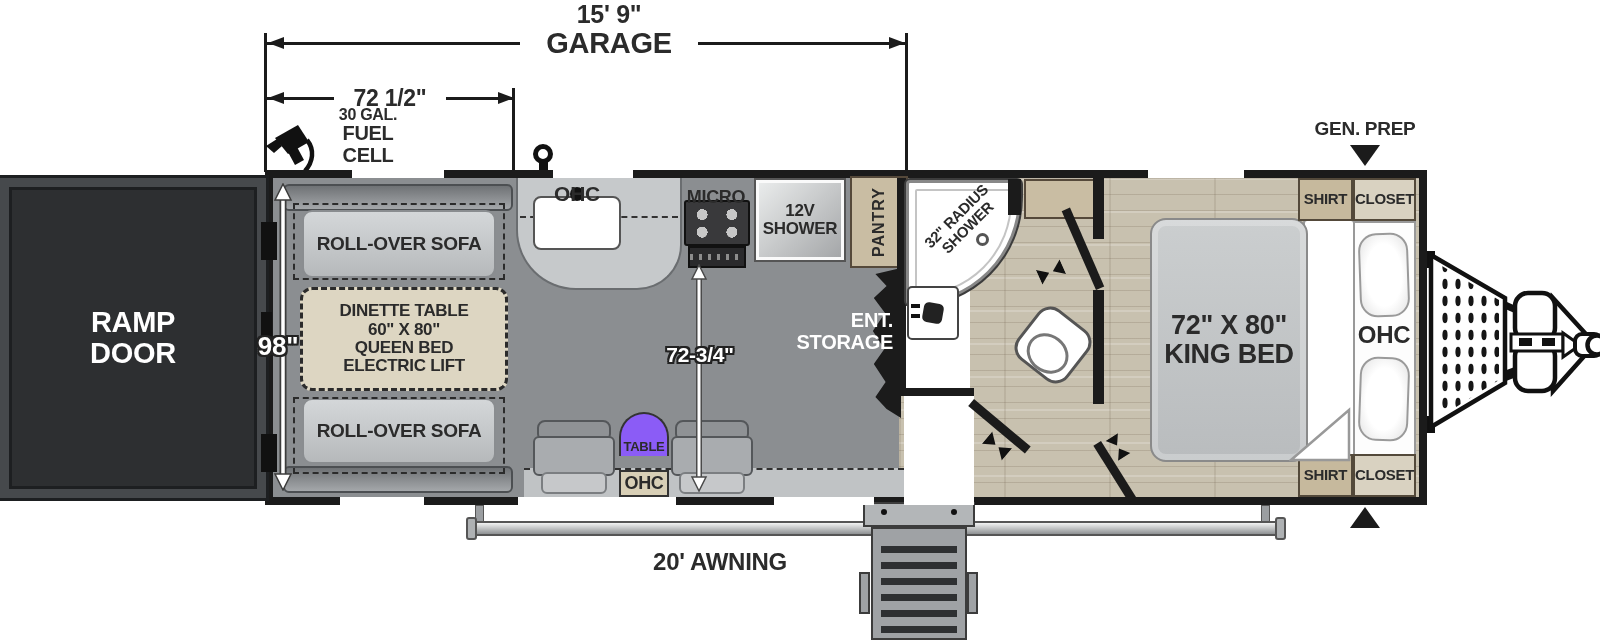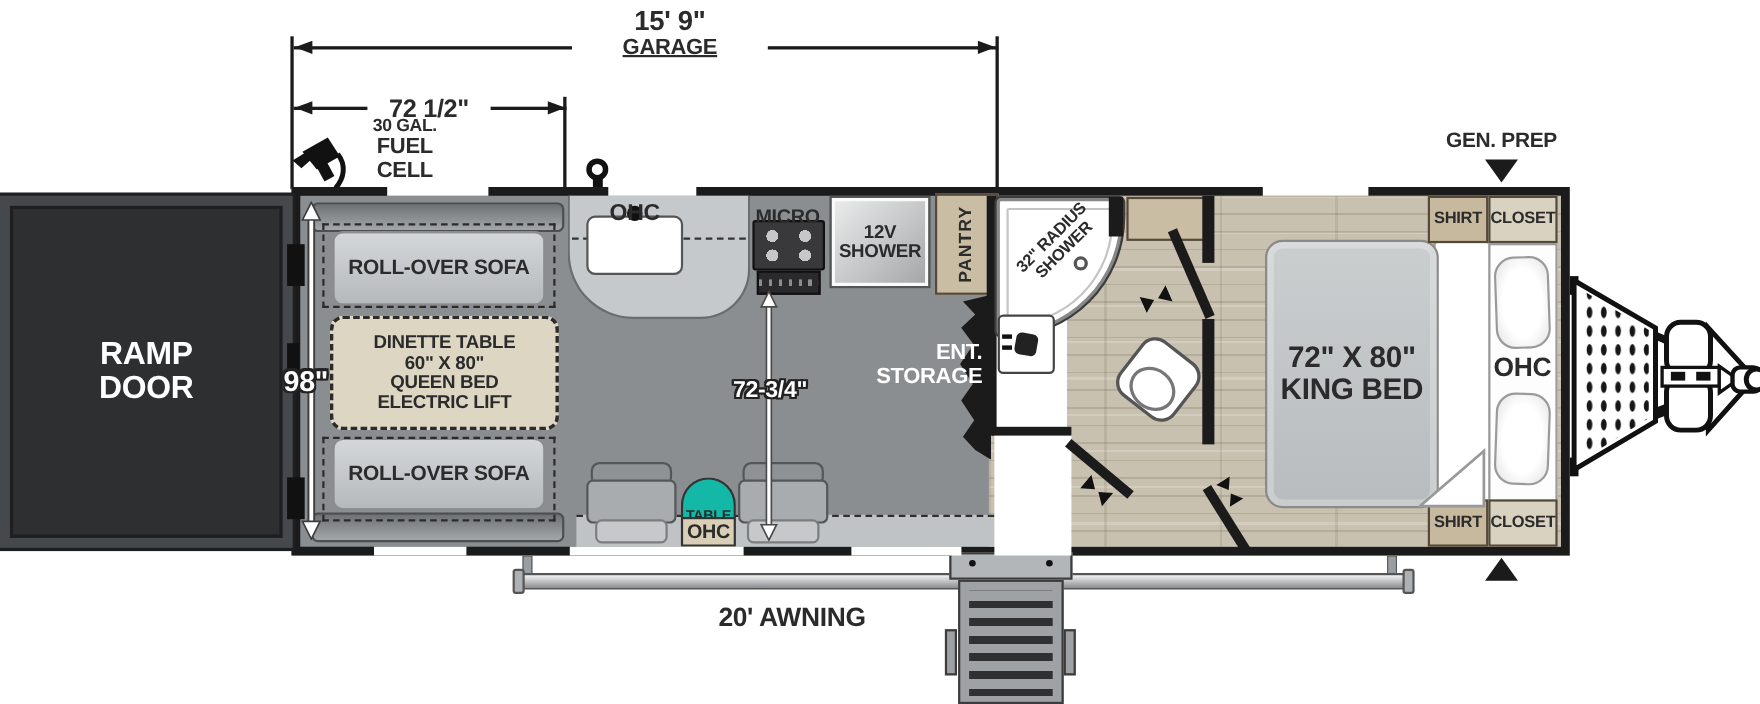--- a/index.html
+++ b/index.html
@@ -35,21 +35,21 @@
 
 <div id="stage">
 
   <div class="abs dimline" style="left:264px;top:33px;width:3px;height:139px;"></div>
   <div class="abs dimline" style="left:905px;top:33px;width:3px;height:139px;"></div>
   <div class="abs dimline" style="left:267px;top:42px;width:639px;height:3px;"></div>
   <div class="abs ah ah-l" style="left:268px;top:37px;"></div>
   <div class="abs ah ah-r" style="left:889px;top:37px;"></div>
   <div class="abs ctr col" style="left:520px;top:0px;width:178px;height:60px;background:#fff;">
     <span class="t" style="font-size:25px;">15' 9"</span>
-    <span class="t" style="font-size:20px;text-decoration:underline;">GARAGE</span>
+    <span class="t" style="font-size:29px;">GARAGE</span>
   </div>
 
   <div class="abs dimline" style="left:267px;top:97px;width:248px;height:3px;"></div>
   <div class="abs dimline" style="left:512px;top:88px;width:3px;height:84px;"></div>
   <div class="abs ah ah-l" style="left:268px;top:92px;"></div>
   <div class="abs ah ah-r" style="left:498px;top:92px;"></div>
   <div class="abs ctr" style="left:334px;top:80px;width:112px;height:36px;background:#fff;">
     <span class="t" style="font-size:23px;">72 1/2"</span>
   </div>
 
@@ -157,21 +157,21 @@
     <div class="abs" style="left:4px;top:0;width:74px;height:22px;background:#8f9295;border:2px solid #54575a;border-radius:8px;"></div>
     <div class="abs" style="left:0;top:16px;width:82px;height:40px;background:#a9acaf;border:2px solid #54575a;border-radius:6px;"></div>
     <div class="abs" style="left:8px;top:52px;width:66px;height:22px;background:#c6c8ca;border:2px solid #7b7e81;border-radius:6px;"></div>
   </div>
   <div class="abs" style="left:671px;top:420px;width:82px;height:77px;z-index:3;">
     <div class="abs" style="left:4px;top:0;width:74px;height:22px;background:#8f9295;border:2px solid #54575a;border-radius:8px;"></div>
     <div class="abs" style="left:0;top:16px;width:82px;height:40px;background:#a9acaf;border:2px solid #54575a;border-radius:6px;"></div>
     <div class="abs" style="left:8px;top:52px;width:66px;height:22px;background:#c6c8ca;border:2px solid #7b7e81;border-radius:6px;"></div>
   </div>
 
-  <div class="abs ctr" style="left:619px;top:434px;width:50px;height:44px;background:#14b8a6;border:2px solid #333;border-bottom:none;border-radius:25px 25px 0 0;z-index:3;align-items:flex-end;padding-bottom:2px;">
+  <div class="abs ctr" style="left:619px;top:412px;width:50px;height:44px;background:#8b5cf6;border:2px solid #333;border-bottom:none;border-radius:25px 25px 0 0;z-index:3;align-items:flex-end;padding-bottom:2px;">
     <span class="t" style="font-size:13px;">TABLE</span>
   </div>
   <div class="abs ctr" style="left:619px;top:470px;width:50px;height:27px;background:#d8cfb6;border:2px solid #333;z-index:3;">
     <span class="t" style="font-size:18px;">OHC</span>
   </div>
 
   <div class="abs" style="left:904px;top:280px;width:66px;height:117px;background:#fff;z-index:2;"></div>
 
   <div class="abs" style="left:906px;top:180px;width:115px;height:125px;background:#fff;border:3px solid #888;box-shadow:0 0 0 2px #3c3c3c;border-radius:4px 4px 108px 4px;z-index:3;">
     <div class="abs" style="left:6px;top:6px;right:6px;bottom:6px;border:2px solid #c4c4c4;border-radius:2px 2px 95px 2px;"></div>

